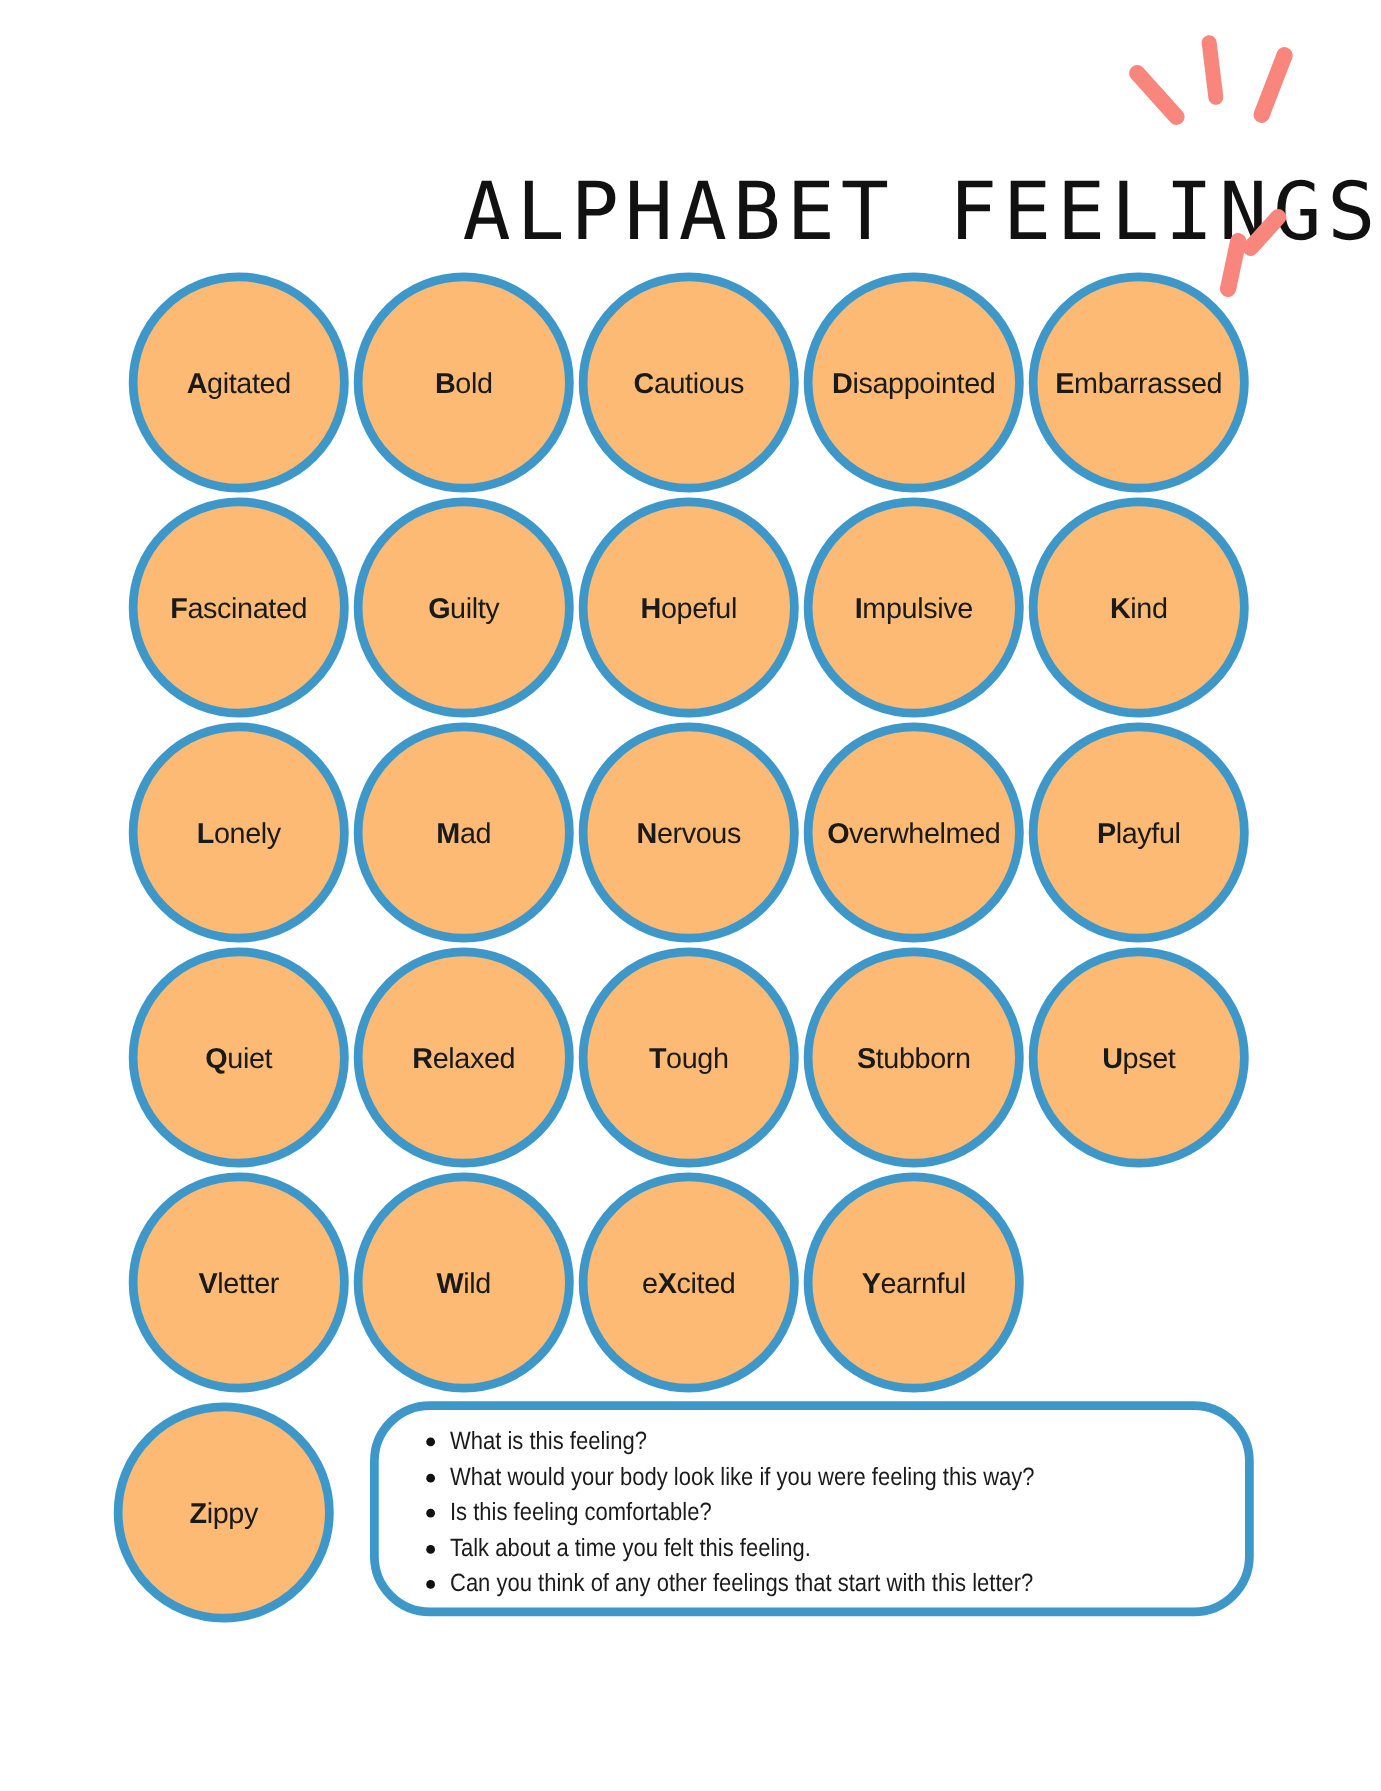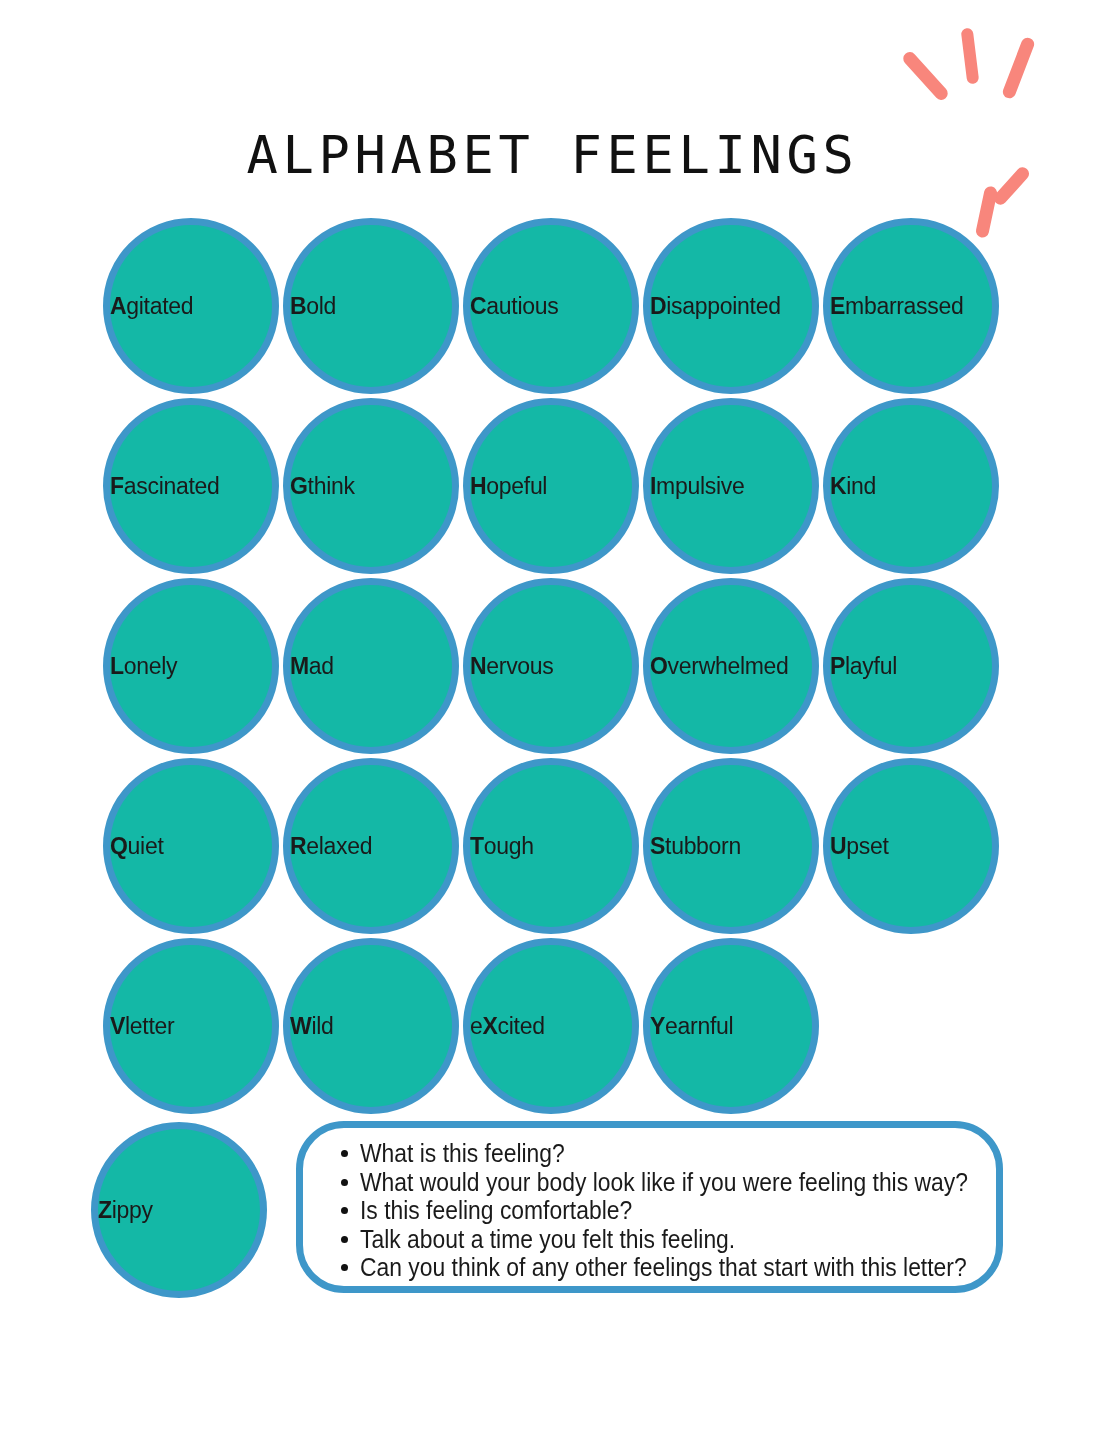--- a/index.html
+++ b/index.html
@@ -13,24 +13,24 @@
     width:1105px;height:1433px;
     background:#fff;
     overflow:hidden;
     font-family:"Liberation Sans",sans-serif;
     color:var(--text);
   }
   
   .title{
     position:absolute;
     left:0;right:0;top:92px;
-    text-align:center;
+    text-align:right;
     font-family:"DejaVu Sans Mono",monospace;
     font-weight:400;
-    font-size:52px;
+    font-size:64px;
     letter-spacing:4.7px;
     line-height:1.1;
     color:#111;
     white-space:nowrap;
   }
   
   .burst{position:absolute;left:900px;top:30px;width:150px;height:250px;}
   .ray{
     position:absolute;
     background:var(--coral);
@@ -47,22 +47,22 @@
     display:grid;
     grid-template-columns:repeat(5,176px);
     grid-auto-rows:176px;
     gap:4px;
   }
   .circle{
     width:176px;height:176px;
     box-sizing:border-box;
     border:7px solid var(--blue);
     border-radius:50%;
-    background:#14b8a6;
-    display:flex;align-items:center;
+    background:#fdba74;
+    display:flex;align-items:center;justify-content:center;
   }
   .word{
     font-size:23px;
     letter-spacing:-0.3px;
     color:var(--text);
     white-space:nowrap;
   }
   .word .b{font-weight:700;}
   .zippy{position:absolute;left:91px;top:1122px;}
   
@@ -76,21 +76,21 @@
     background:#fff;
     padding:11px 14px 10px 34px;
   }
   .qlist{
     list-style:none;
     margin:0;padding:0;
   }
   .qitem{
     position:relative;
     padding-left:23px;
-    font-size:26px;
+    font-size:20px;
     line-height:28.6px;
     white-space:nowrap;
   }
   .qitem::before{
     content:"";
     position:absolute;
     left:4px;top:11px;
     width:7px;height:7px;
     border-radius:50%;
     background:#111;
@@ -130,21 +130,21 @@
     <div class="circle">
         <span class="word"><span></span><span class="b">D</span><span>isappointed</span></span>
       </div>
     <div class="circle">
         <span class="word"><span></span><span class="b">E</span><span>mbarrassed</span></span>
       </div>
     <div class="circle">
         <span class="word"><span></span><span class="b">F</span><span>ascinated</span></span>
       </div>
     <div class="circle">
-        <span class="word"><span></span><span class="b">G</span><span>think</span></span>
+        <span class="word"><span></span><span class="b">G</span><span>uilty</span></span>
       </div>
     <div class="circle">
         <span class="word"><span></span><span class="b">H</span><span>opeful</span></span>
       </div>
     <div class="circle">
         <span class="word"><span></span><span class="b">I</span><span>mpulsive</span></span>
       </div>
     <div class="circle">
         <span class="word"><span></span><span class="b">K</span><span>ind</span></span>
       </div>

